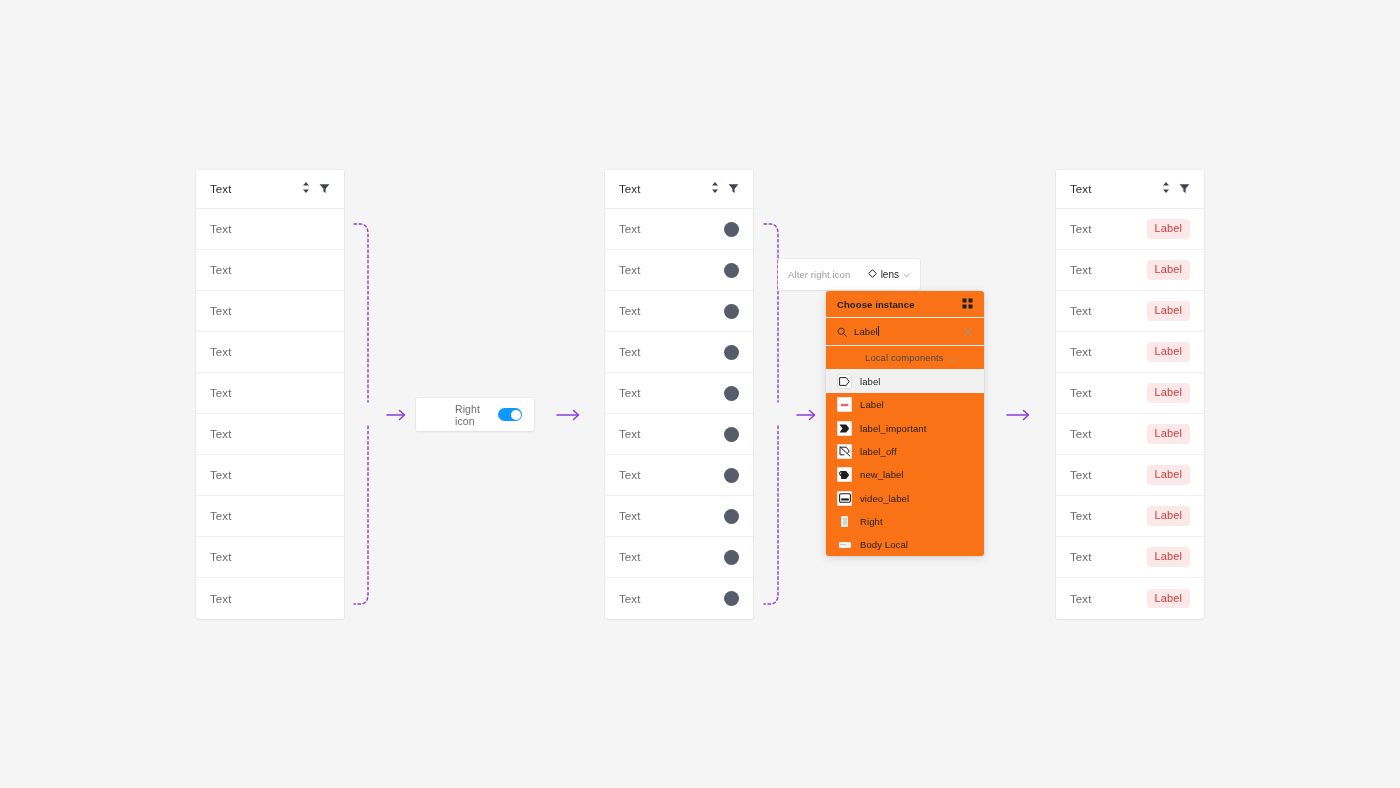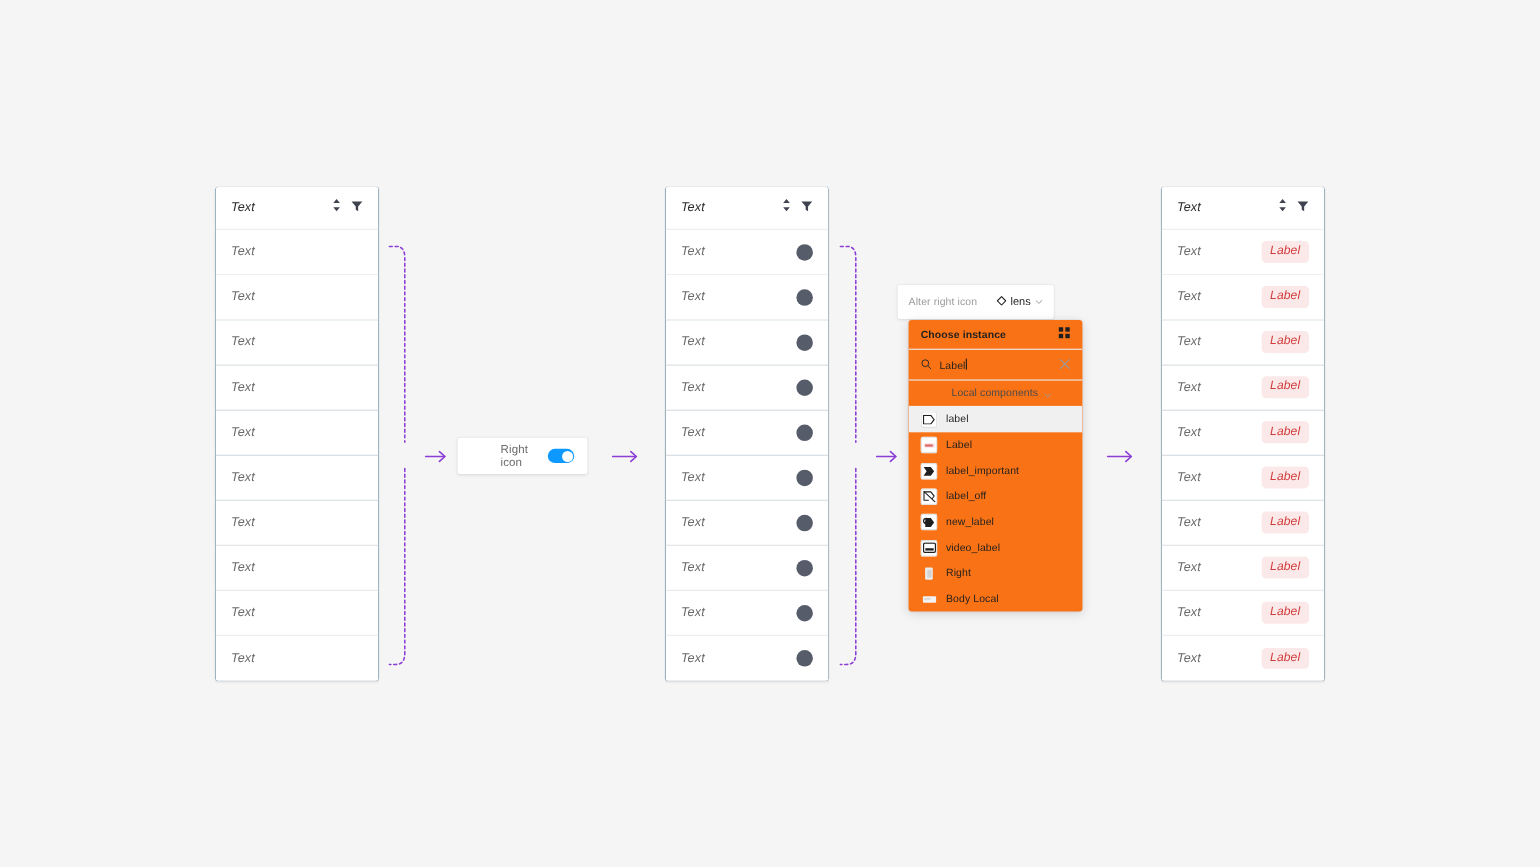--- a/index.html
+++ b/index.html
@@ -12,25 +12,24 @@
     position: relative;
     overflow: hidden;
   }
 
   .canvas { position: absolute; inset: 0; }
 
   
   .table {
     position: absolute;
     width: 148px;
-    background: #0c4a6e;
+    background: #fef9c3;
     border-radius: 2px;
     box-shadow: 0 0 0 1px rgba(0,0,0,0.035), 0 1px 2px rgba(0,0,0,0.05);
     overflow: hidden;
-    font-style: italic;
   }
   .table.t1 { left: 196px; top: 170px; }
   .table.t2 { left: 605px; top: 170px; }
   .table.t3 { left: 1056px; top: 170px; }
 
   .thead {
     height: 39px;
     display: flex;
     align-items: center;
     padding: 0 14px;
@@ -119,21 +118,21 @@
     height: 10px;
     border-radius: 50%;
     background: #ffffff;
     top: 1.5px;
     right: 1.5px;
   }
 
   
   .alter-bar {
     position: absolute;
-    left: 816px;
+    left: 778px;
     top: 259px;
     width: 142px;
     height: 31px;
     background: #ffffff;
     border-radius: 2px;
     box-shadow: 0 0 0 1px rgba(0,0,0,0.03), 0 1px 3px rgba(0,0,0,0.05);
     display: flex;
     align-items: center;
     padding: 0 10px;
   }

